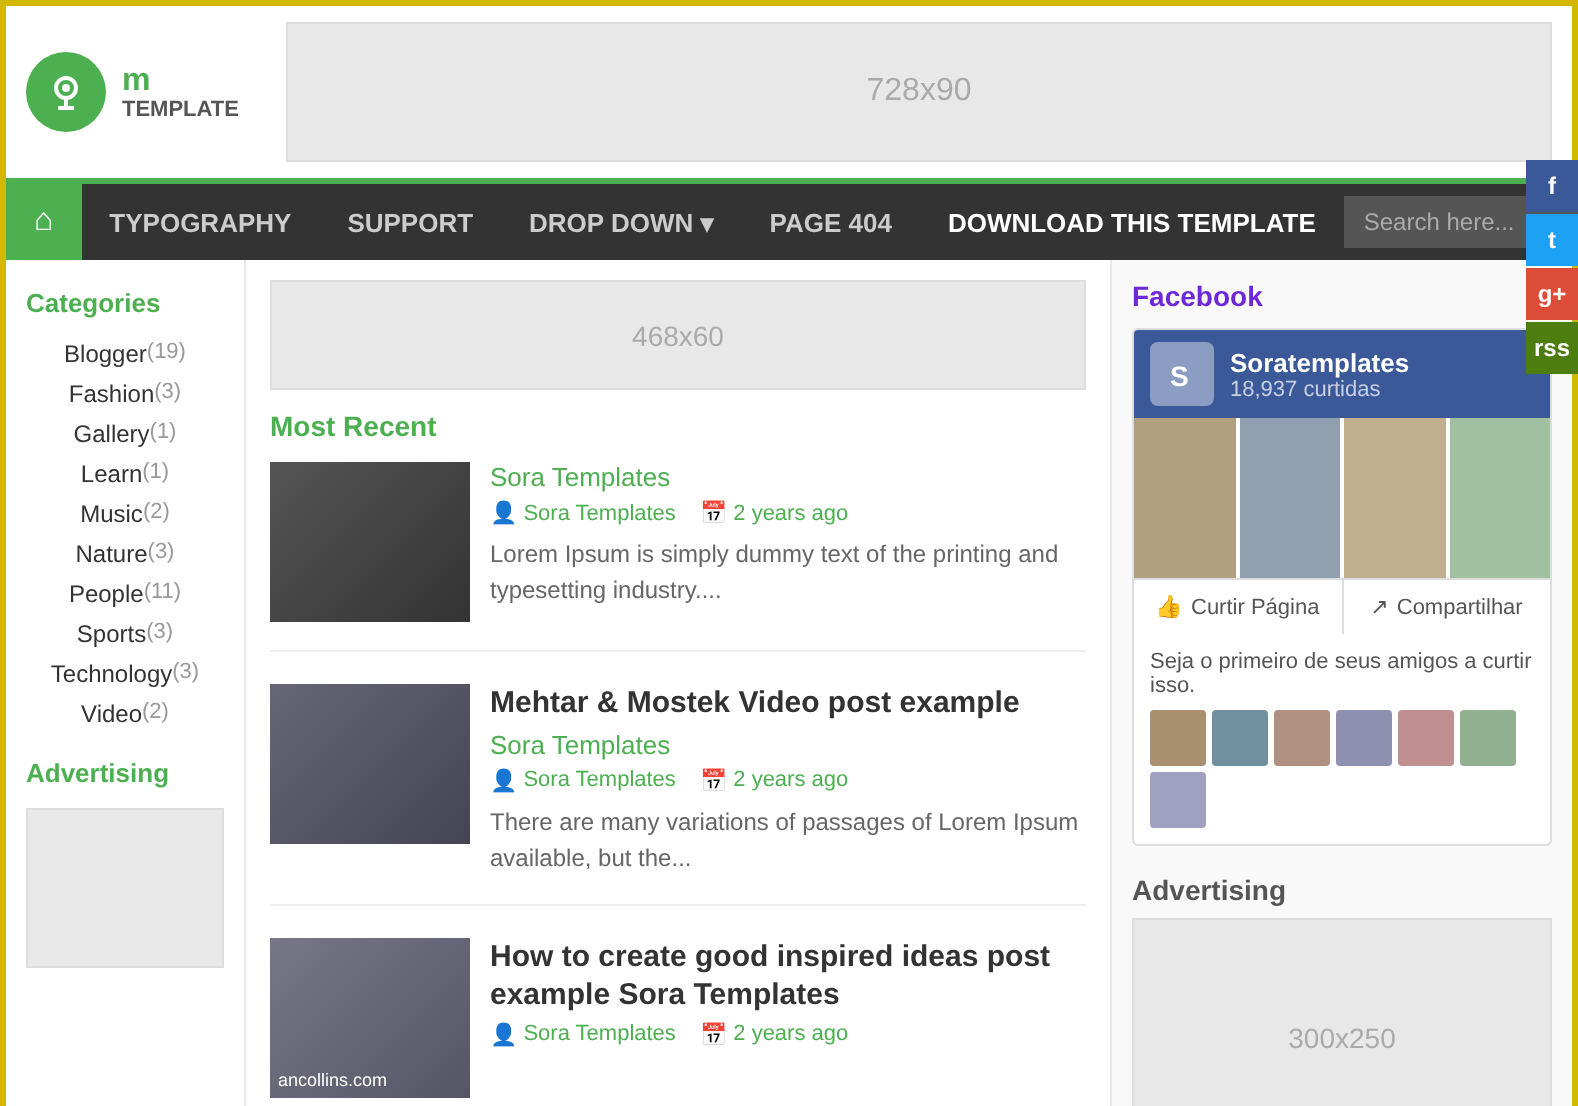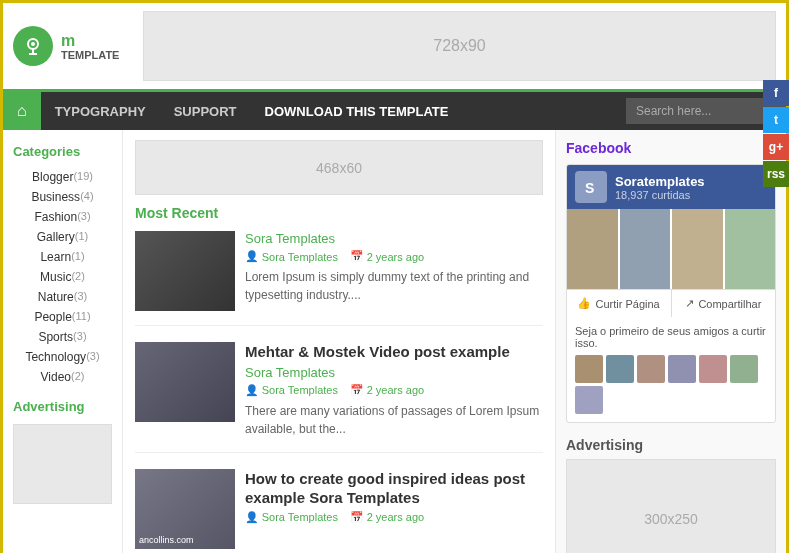--- a/index.html
+++ b/index.html
@@ -104,39 +104,37 @@
       <div style="font-size:11px;font-weight:bold;color:#555;line-height:1;">TEMPLATE</div>
     </div>
   </div>
   <div class="ad-banner">728x90</div>
 </div>
 
 <div class="nav">
   <div class="nav-home">⌂</div>
   <div class="nav-item">TYPOGRAPHY</div>
   <div class="nav-item">SUPPORT</div>
+  <div class="nav-item">DROP DOWN ▾</div>
+  <div class="nav-item">PAGE 404</div>
   <div class="nav-item download">DOWNLOAD THIS TEMPLATE</div>
   <div class="nav-search">
     <input type="text" placeholder="Search here..." style="">
 
   </div>
 </div>
 
 <div class="main-layout">
 
   <div class="sidebar">
     <div class="sidebar-section-title">Categories</div>
 
     <div class="sidebar-item">
       <span class="sidebar-item-label">Blogger</span>
       <span class="sidebar-item-count">(19)</span>
-    </div>
-    <div class="sidebar-item">
-      <span class="sidebar-item-label">Business</span>
-      <span class="sidebar-item-count">(4)</span>
     </div>
     <div class="sidebar-item">
       <span class="sidebar-item-label">Fashion</span>
       <span class="sidebar-item-count">(3)</span>
     </div>
     <div class="sidebar-item">
       <span class="sidebar-item-label">Gallery</span>
       <span class="sidebar-item-count">(1)</span>
     </div>
     <div class="sidebar-item">

